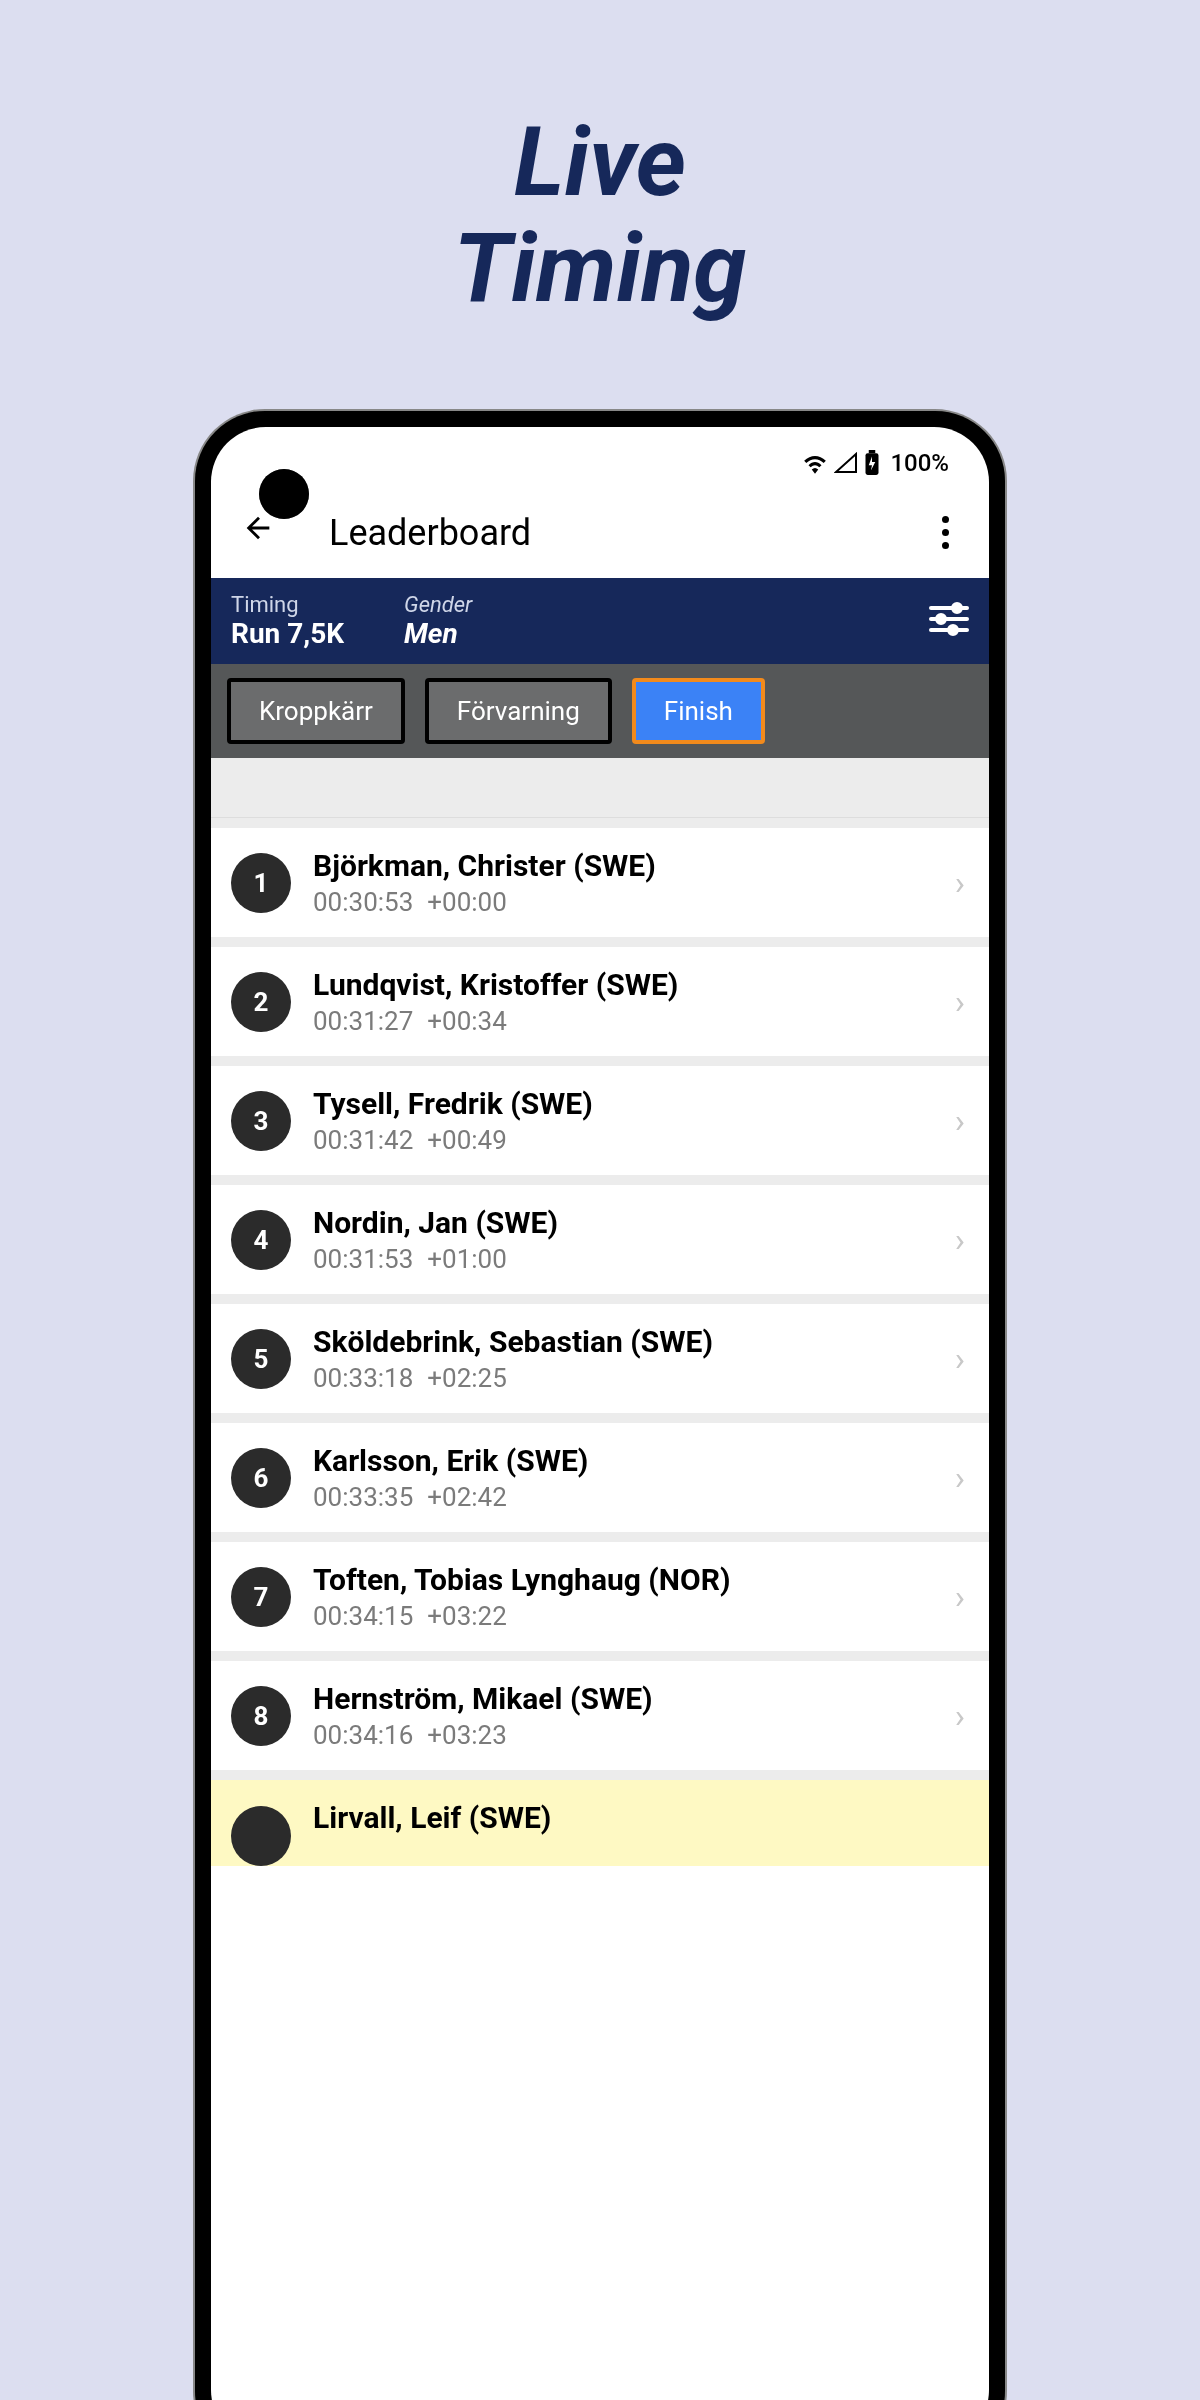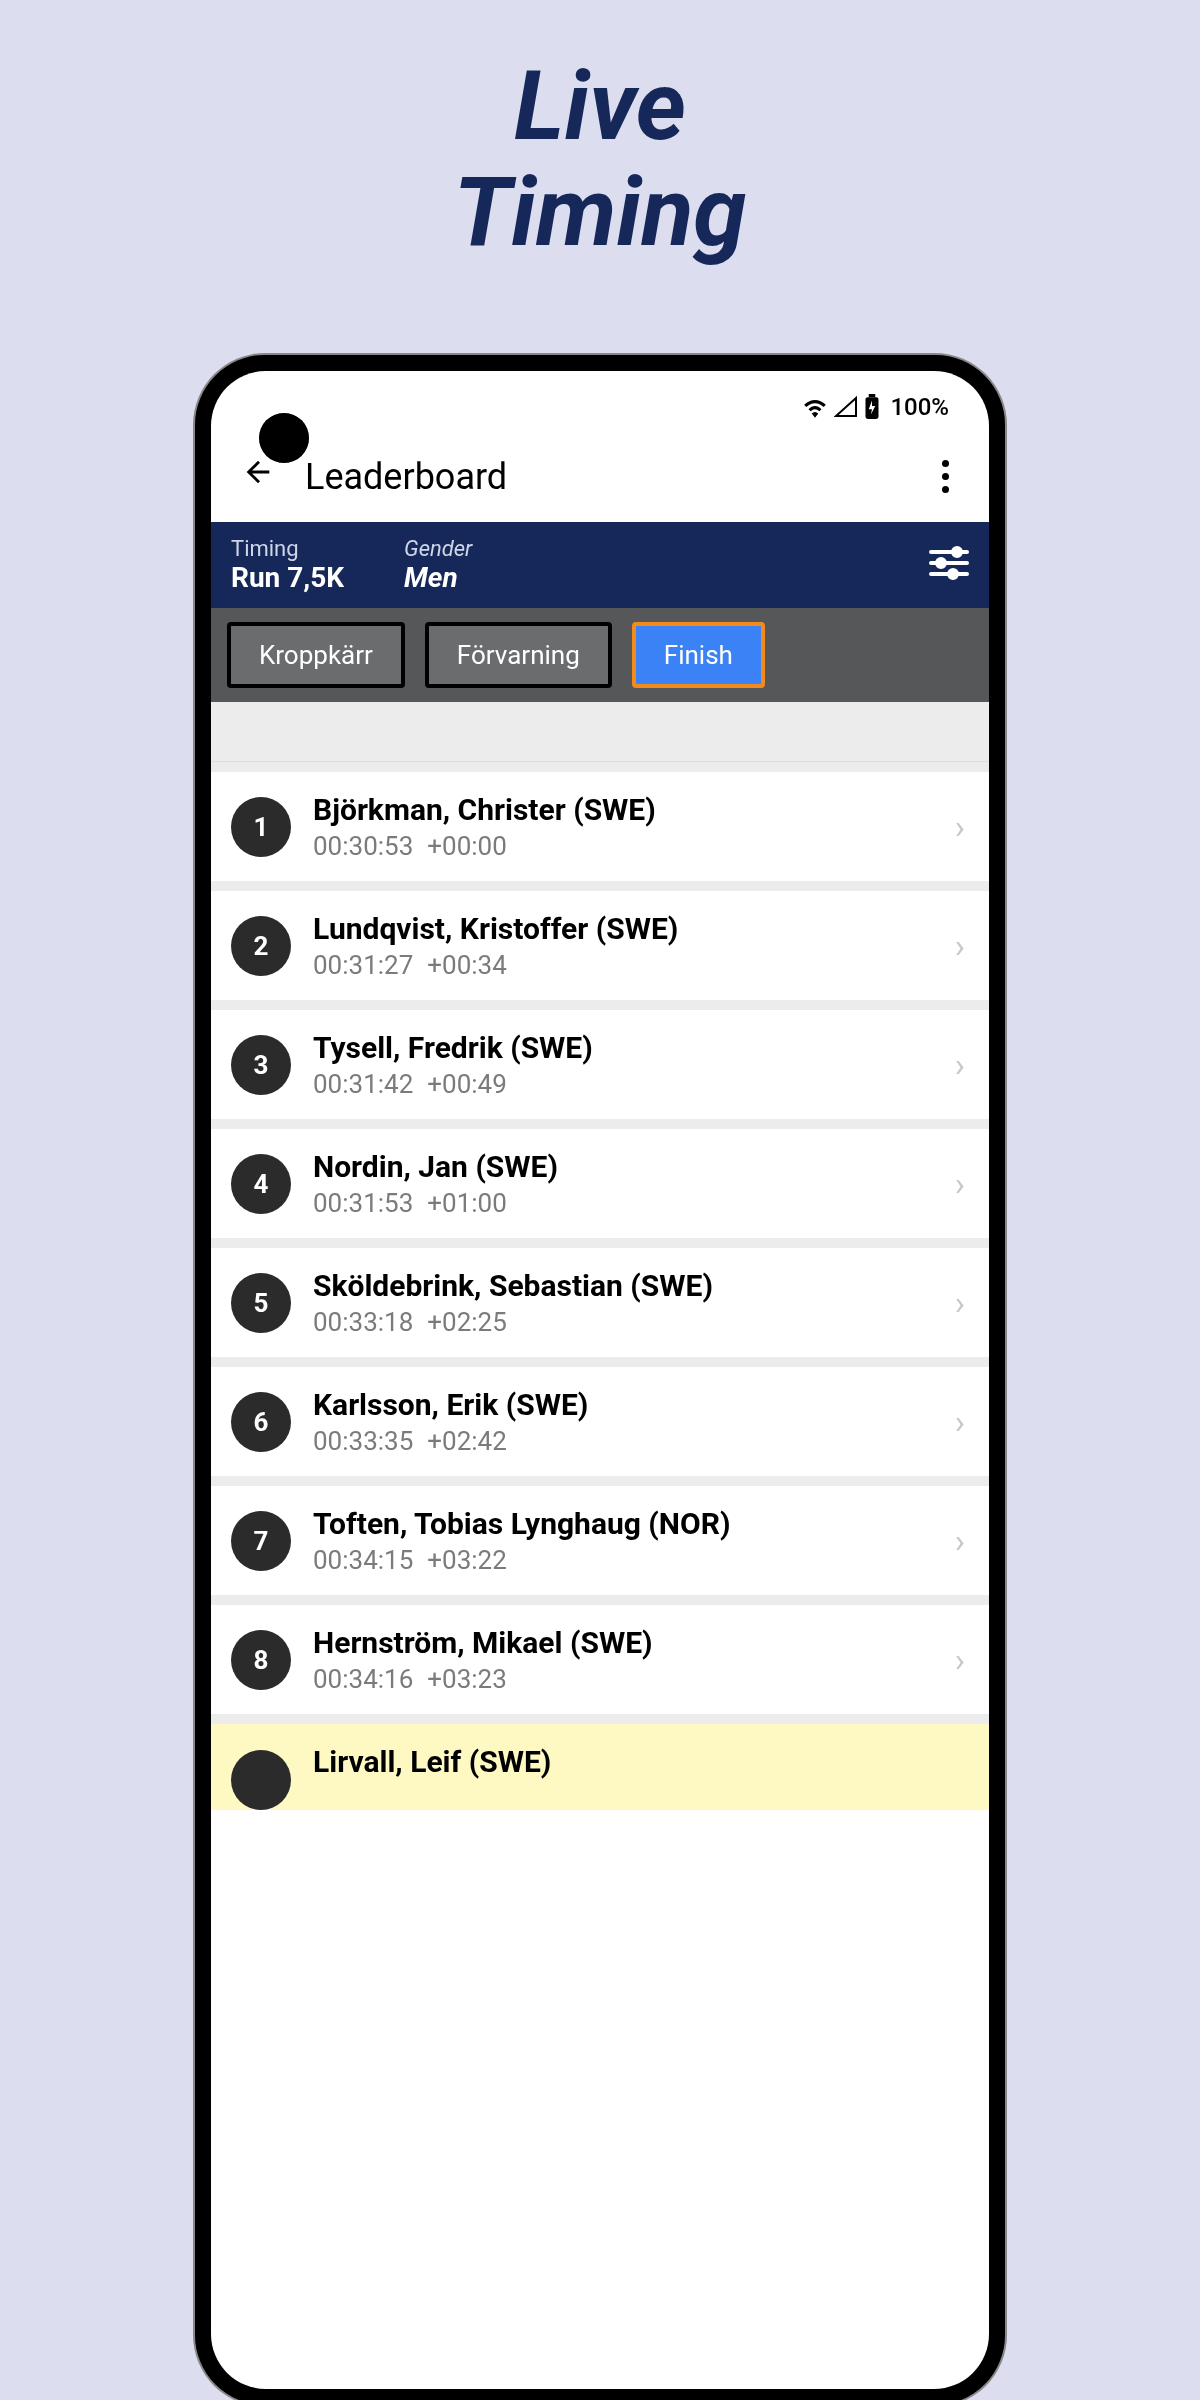--- a/index.html
+++ b/index.html
@@ -9,21 +9,21 @@
     width: 1200px;
     height: 2400px;
     overflow: hidden;
   }
   .promo-title {
     text-align: center;
     font-size: 96px;
     font-weight: 700;
     font-style: italic;
     color: #16285a;
-    margin-top: 54px;
+    margin-top: 110px;
     line-height: 1.1;
   }
   .phone-frame {
     width: 810px;
     height: 2050px;
     margin: 90px auto 0;
     background: #000;
     border-radius: 70px;
     padding: 16px;
     position: relative;
@@ -57,21 +57,21 @@
   }
   .status-icons { display:flex; align-items:center; gap:6px; }
   .battery-pct { font-size: 24px; font-weight:500; margin-left:4px; }
   .app-bar {
     display: flex;
     align-items: center;
     padding: 24px 30px;
     gap: 30px;
   }
   .back-arrow { font-size: 36px; font-weight: 600; }
-  .app-title { font-size: 36px; font-weight: 400; flex:1; }
+  .app-title { font-size: 36px; font-weight: 400; flex:1;margin-left:24px; }
   .more-dots { font-size: 32px; letter-spacing:0; line-height:0.3; display:flex; flex-direction:column; gap:6px; padding-right:10px; }
   .more-dots span{ width:7px; height:7px; background:#000; border-radius:50%; display:block; }
   .filter-bar {
     background: #16285a;
     color: #fff;
     display: flex;
     align-items: center;
     padding: 14px 20px;
   }
   .filter-col { flex: 0 0 auto; margin-right: 60px; }

